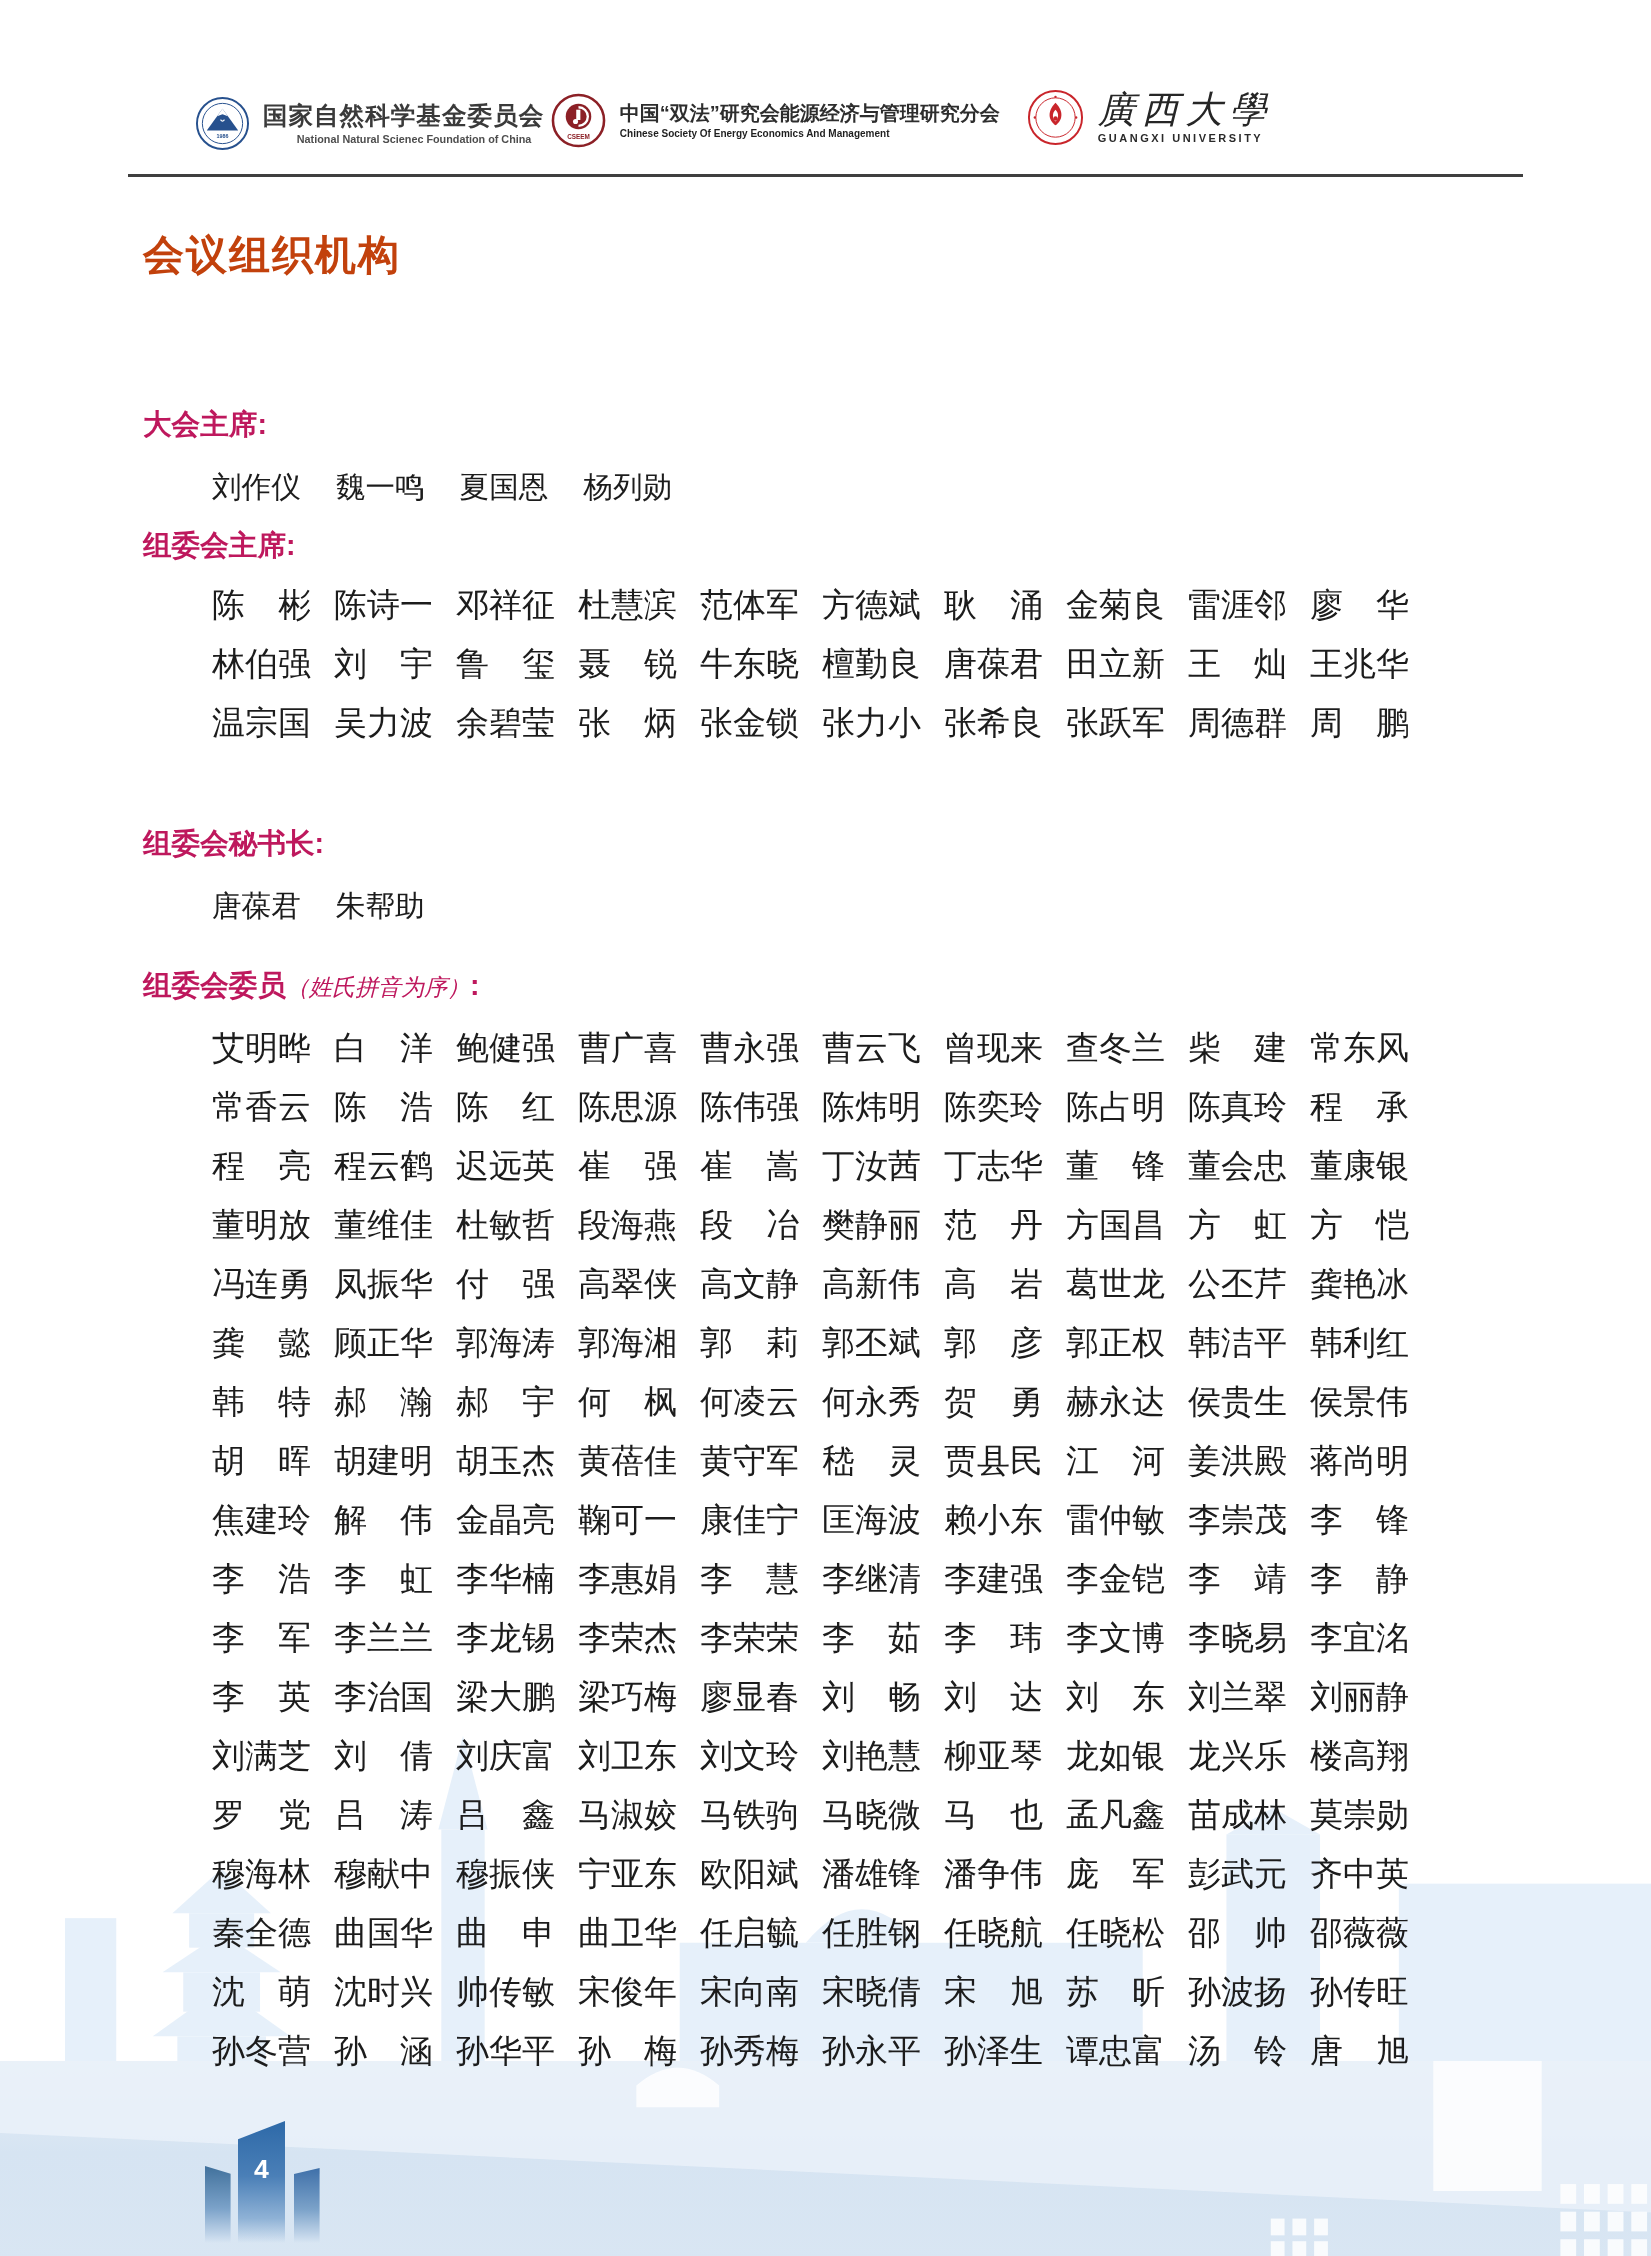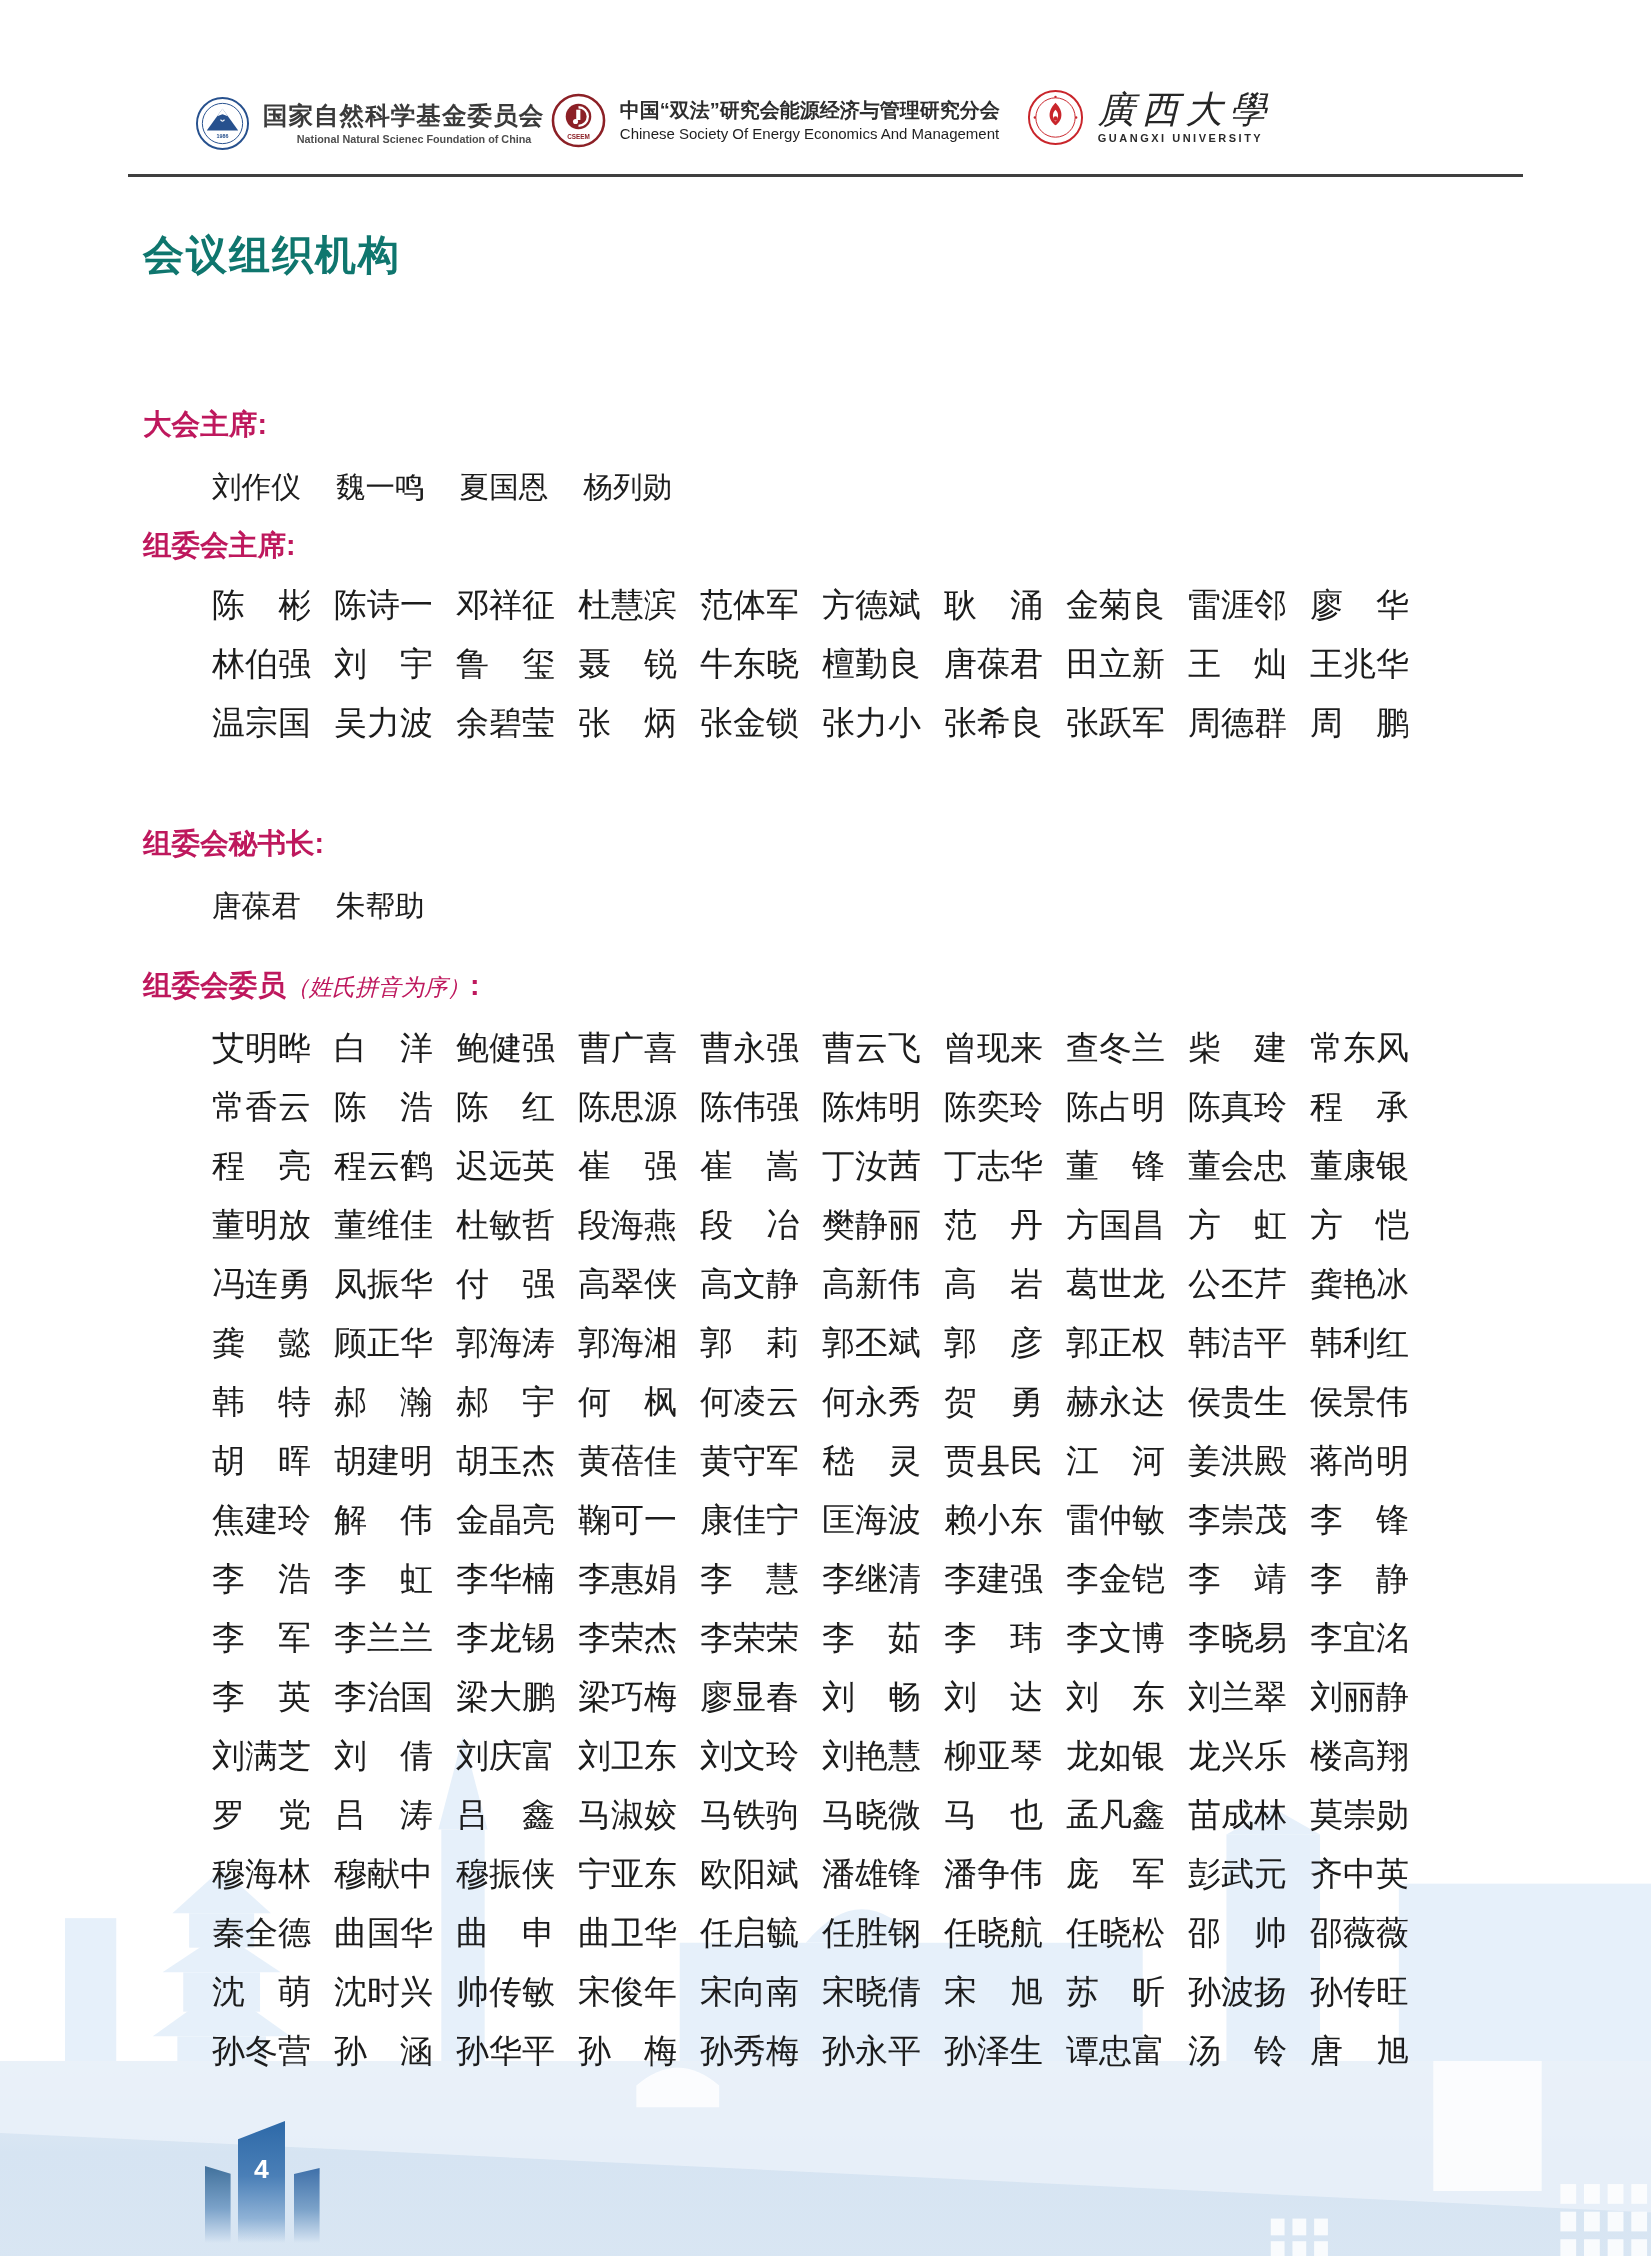--- a/index.html
+++ b/index.html
@@ -9,27 +9,27 @@
   }
   
   .logo-block { position:absolute; display:flex; align-items:center; gap:12.8px; z-index:2; }
   #logo1 { left:195px; top:89px; }
   #logo2 { left:550px; top:85px; }
   #logo3 { left:1026px; top:81px;justify-content:flex-end; }
   .logo-text { display:flex; flex-direction:column; justify-content:center; }
   .logo1-cn { font-size:24.6px; font-weight:bold; color:#3a3a3a; letter-spacing:1px; line-height:1.1; }
   .logo1-en { font-size:10.8px; font-weight:bold; color:#4d4d4d; margin-top:3px;padding-left:34px; }
   .logo2-cn { font-size:20px; font-weight:bold; color:#2d2d2d; line-height:1.1; }
-  .logo2-en { font-size:15px; font-weight:normal; color:#1f1f1f; margin-top:3.9px; }
+  .logo2-en { font-size:10px; font-weight:bold; color:#1f1f1f; margin-top:3.9px; }
   .gxu-cn { font-family:"DejaVu Serif", serif; font-style:italic; font-size:37px; color:#262626; letter-spacing:6.9px; line-height:1; }
   .gxu-en { font-size:11px; font-weight:bold; color:#2a2a2a; letter-spacing:2.5px; margin-top:3.9px; }
   .header-rule { position:absolute; left:128px; top:167px; width:1395px; height:3px; background:#3f3f3f; z-index:2; }
 
   
-  .page-title { position:absolute; left:143px; top:221px; font-size:41px; font-weight:bold; color:#0f766e; letter-spacing:2px; z-index:2; }
+  .page-title { position:absolute; left:143px; top:221px; font-size:41px; font-weight:bold; color:#c2410c; letter-spacing:2px; z-index:2; }
   .sec-heading { position:absolute; font-size:28.6px; font-weight:bold; color:#be185d; z-index:2; white-space:nowrap; }
   #h-chairs { left:143px; top:398px; }
   #h-cc     { left:143px; top:519px; }
   #h-sec    { left:143px; top:817px; }
   #h-mem    { left:143px; top:959px; }
   .note { font-family:"Liberation Serif", serif; font-style:italic; font-weight:normal; font-size:23px; }
 
   
   .name-row { position:absolute; left:212px; display:flex; gap:35px; font-size:29.6px; color:#1c1c1c; z-index:2; white-space:nowrap; }
   #r-chairs { top:460px; }

